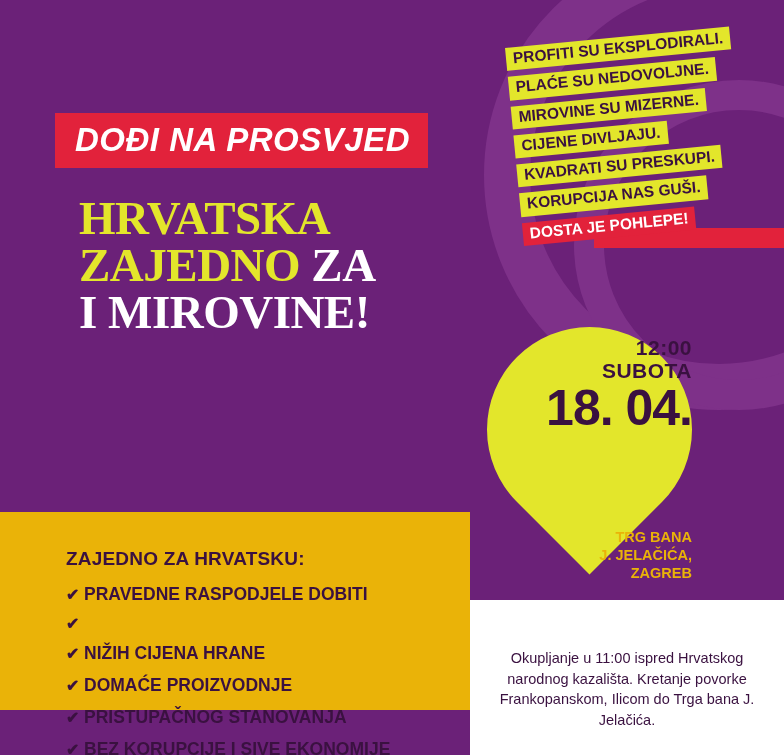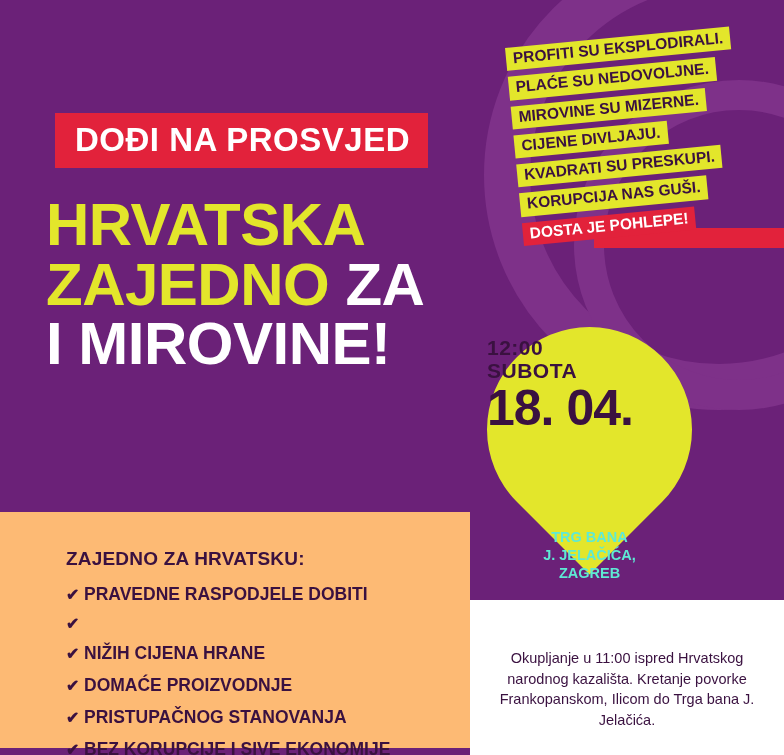--- a/index.html
+++ b/index.html
@@ -57,31 +57,33 @@
     background: #e2223b;
     padding: 10px 18px 12px 20px;
   }
   .banner-text {
     color: #ffffff;
     font-size: 33px;
     font-weight: bold;
     letter-spacing: 0.5px;
     line-height: 1;
     font-family: "Liberation Sans", sans-serif;
+    font-style: italic;
   }
   
   .headline {
     position: absolute;
-    left: 46px;
+    left: 79px;
     top: 196px;
     width: 450px;
     line-height: 0.96;
-    font-size: 60px;
+    font-size: 47px;
     font-weight: bold;
     letter-spacing: -0.5px;
+    font-family: Liberation Serif, serif;
   }
   .headline div { margin-bottom: 2px; }
   .hl-yellow { color: #e3e62b; }
   .hl-white { color: #ffffff; }
   
   .slogans {
     position: absolute;
     left: 505px;
     top: 48px;
     width: 270px;
@@ -112,21 +114,21 @@
     height: 205px;
     background: #e3e62b;
     border-radius: 50% 50% 50% 0;
     transform: rotate(-45deg);
   }
   .pin-content {
     position: absolute;
     left: 487px;
     top: 336px;
     width: 205px;
-    text-align: left;
+    text-align: right;
     color: #3a1140;
   }
   .pin-time {
     font-size: 21px;
     font-weight: bold;
     line-height: 1.1;
     letter-spacing: 0.5px;
   }
   .pin-day {
     font-size: 21px;
@@ -139,34 +141,34 @@
     font-weight: bold;
     line-height: 0.96;
     letter-spacing: -1px;
     margin-top: 2px;
   }
   .pin-loc {
     position: absolute;
     left: 487px;
     top: 528px;
     width: 205px;
-    text-align: center;
-    color: #5eead4;
+    text-align: right;
+    color: #eab308;
     font-size: 14.5px;
     font-weight: bold;
     line-height: 1.25;
   }
   
   .panel {
     position: absolute;
     left: 0;
     top: 512px;
     width: 470px;
-    height: 236px;
-    background: #fdba74;
+    height: 198px;
+    background: #eab308;
   }
   .panel-title {
     position: absolute;
     left: 66px;
     top: 36px;
     color: #3a1140;
     font-size: 19px;
     font-weight: bold;
     letter-spacing: 0.2px;
   }

